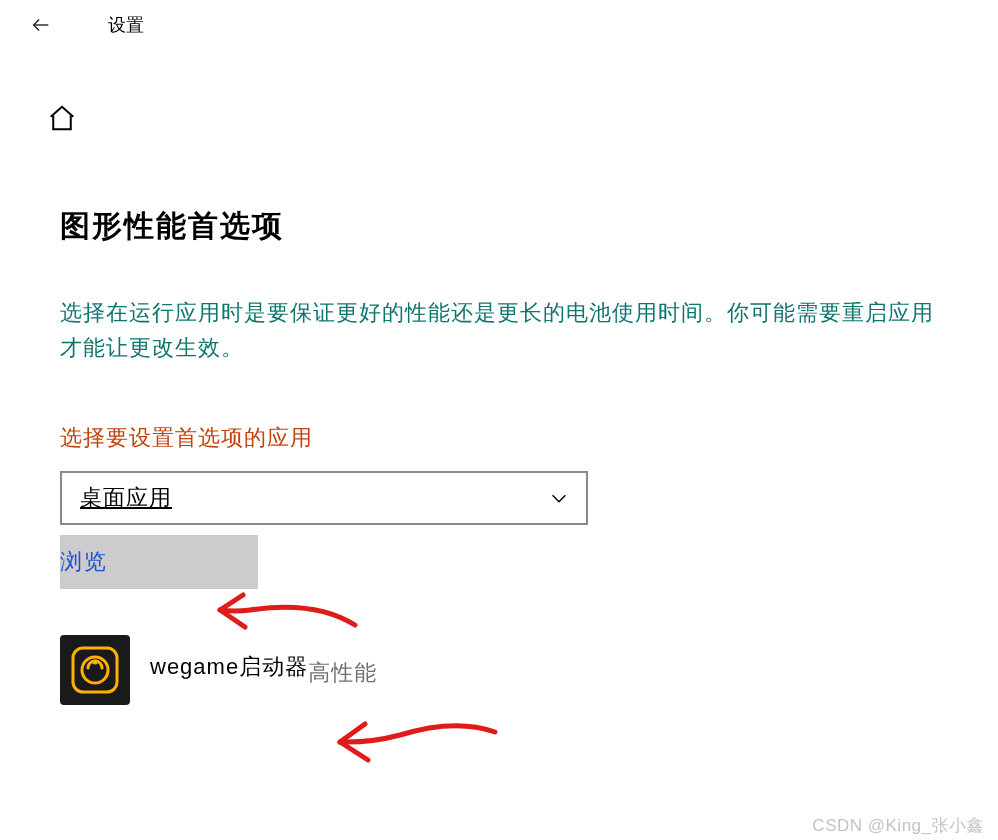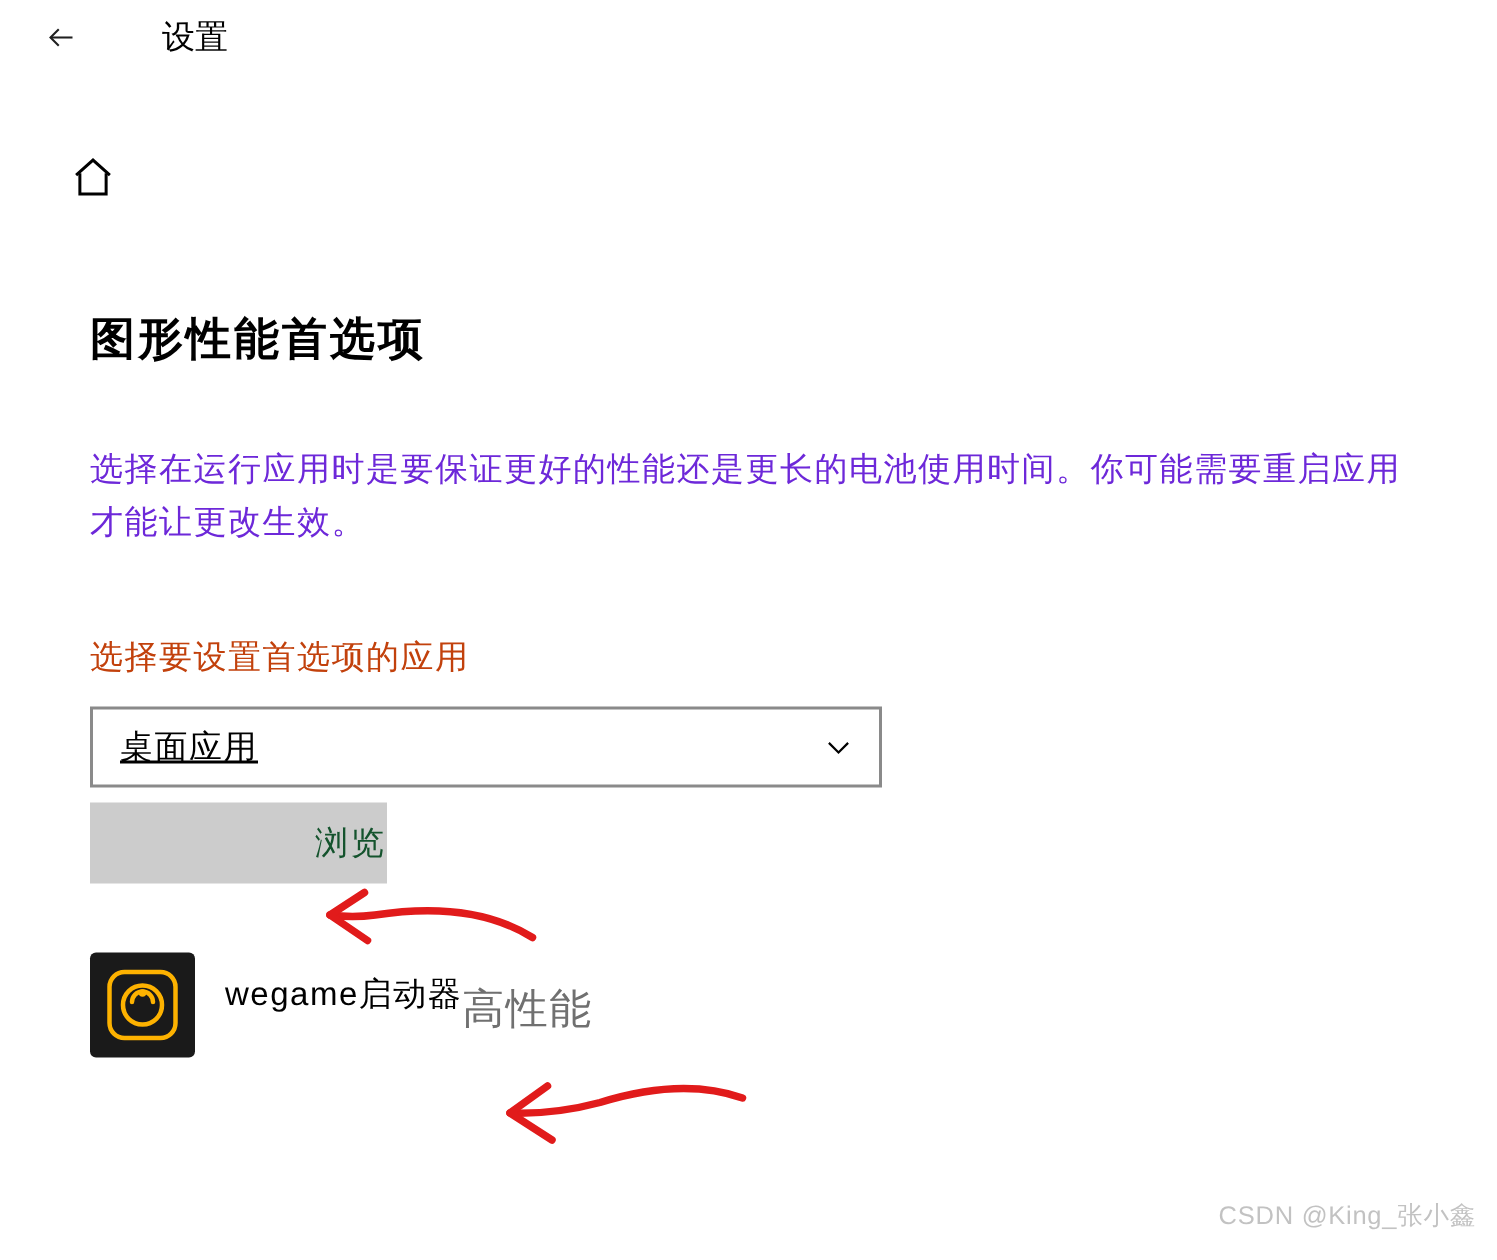--- a/index.html
+++ b/index.html
@@ -23,21 +23,21 @@
     }
     .back-arrow {
       width: 26px;
       height: 26px;
       display: flex;
       align-items: center;
       justify-content: center;
       cursor: pointer;
     }
     .top-title {
-      font-size: 22px;
+      font-size: 18px;
       color: #000;
       margin-left: 54px;
     }
     .page-header {
       display: flex;
       align-items: center;
       padding: 60px 0 0 44px;
     }
     .home-icon {
       width: 36px;
@@ -58,21 +58,21 @@
       padding: 70px 44px 0 60px;
     }
     .section-heading {
       font-size: 30px;
       font-weight: 600;
       color: #000;
       letter-spacing: 2px;
     }
     .description {
       font-size: 22px;
-      color: #6d28d9;
+      color: #0f766e;
       margin-top: 48px;
       line-height: 1.6;
       max-width: 900px;
       letter-spacing: 1px;
     }
     .field-label {
       font-size: 22px;
       color: #c2410c;
       margin-top: 58px;
       letter-spacing: 1px;
@@ -102,25 +102,25 @@
       align-items: center;
       justify-content: center;
     }
     .browse-button {
       margin-top: 10px;
       width: 198px;
       height: 54px;
       background: #cccccc;
       border: none;
       font-size: 22px;
-      color: #14532d;
-      cursor: pointer;
-      display: flex;
-      align-items: center;
-      justify-content: flex-end;
+      color: #1d4ed8;
+      cursor: pointer;
+      display: flex;
+      align-items: center;
+      justify-content: flex-start;
       letter-spacing: 2px;
     }
     .app-item {
       margin-top: 46px;
       display: flex;
       align-items: center;
       cursor: pointer;
     }
     .app-icon {
       width: 70px;
@@ -136,33 +136,33 @@
       margin-left: 20px;
       display: flex;
       flex-direction: row;
     }
     .app-name {
       font-size: 22px;
       color: #000;
       letter-spacing: 1px;
     }
     .app-status {
-      font-size: 28px;
+      font-size: 22px;
       color: #707070;
       margin-top: 6px;
       letter-spacing: 1px;
     }
     .annotation-arrow {
       position: absolute;
       pointer-events: none;
     }
     .watermark {
       position: absolute;
       right: 14px;
-      bottom: 18px;
+      bottom: 3px;
       font-size: 17px;
       color: rgba(120,120,120,0.45);
       letter-spacing: 0.5px;
     }
   </style>
 </head>
 <body>
 
 <div class="top-bar">
   <div class="back-arrow">

